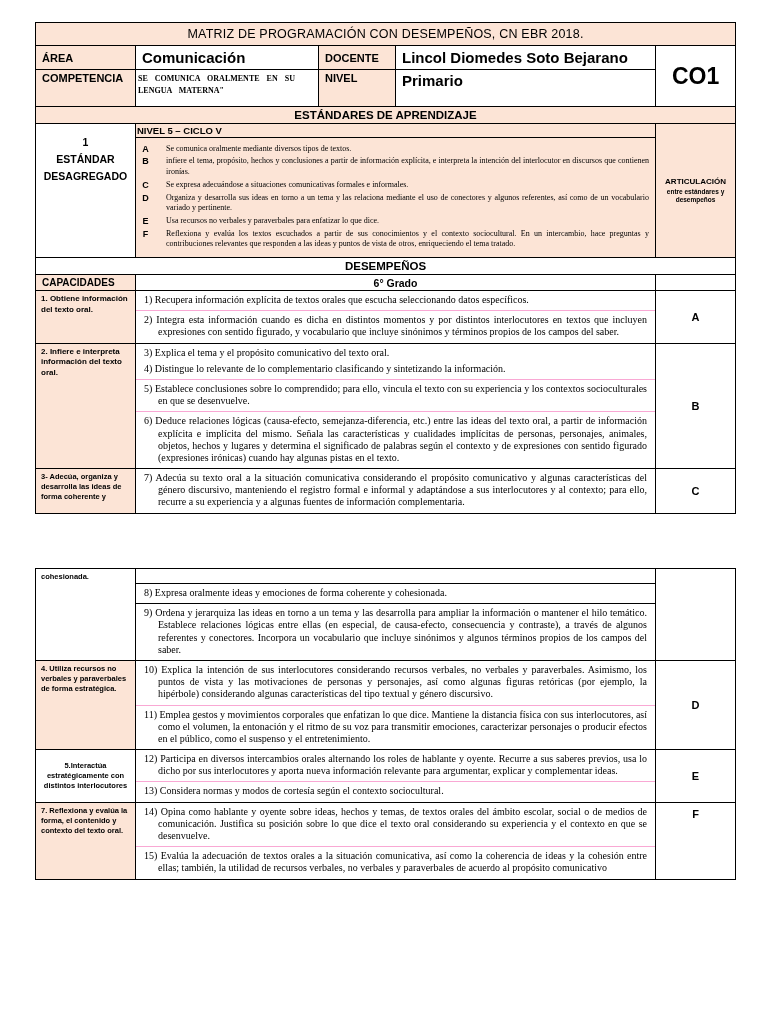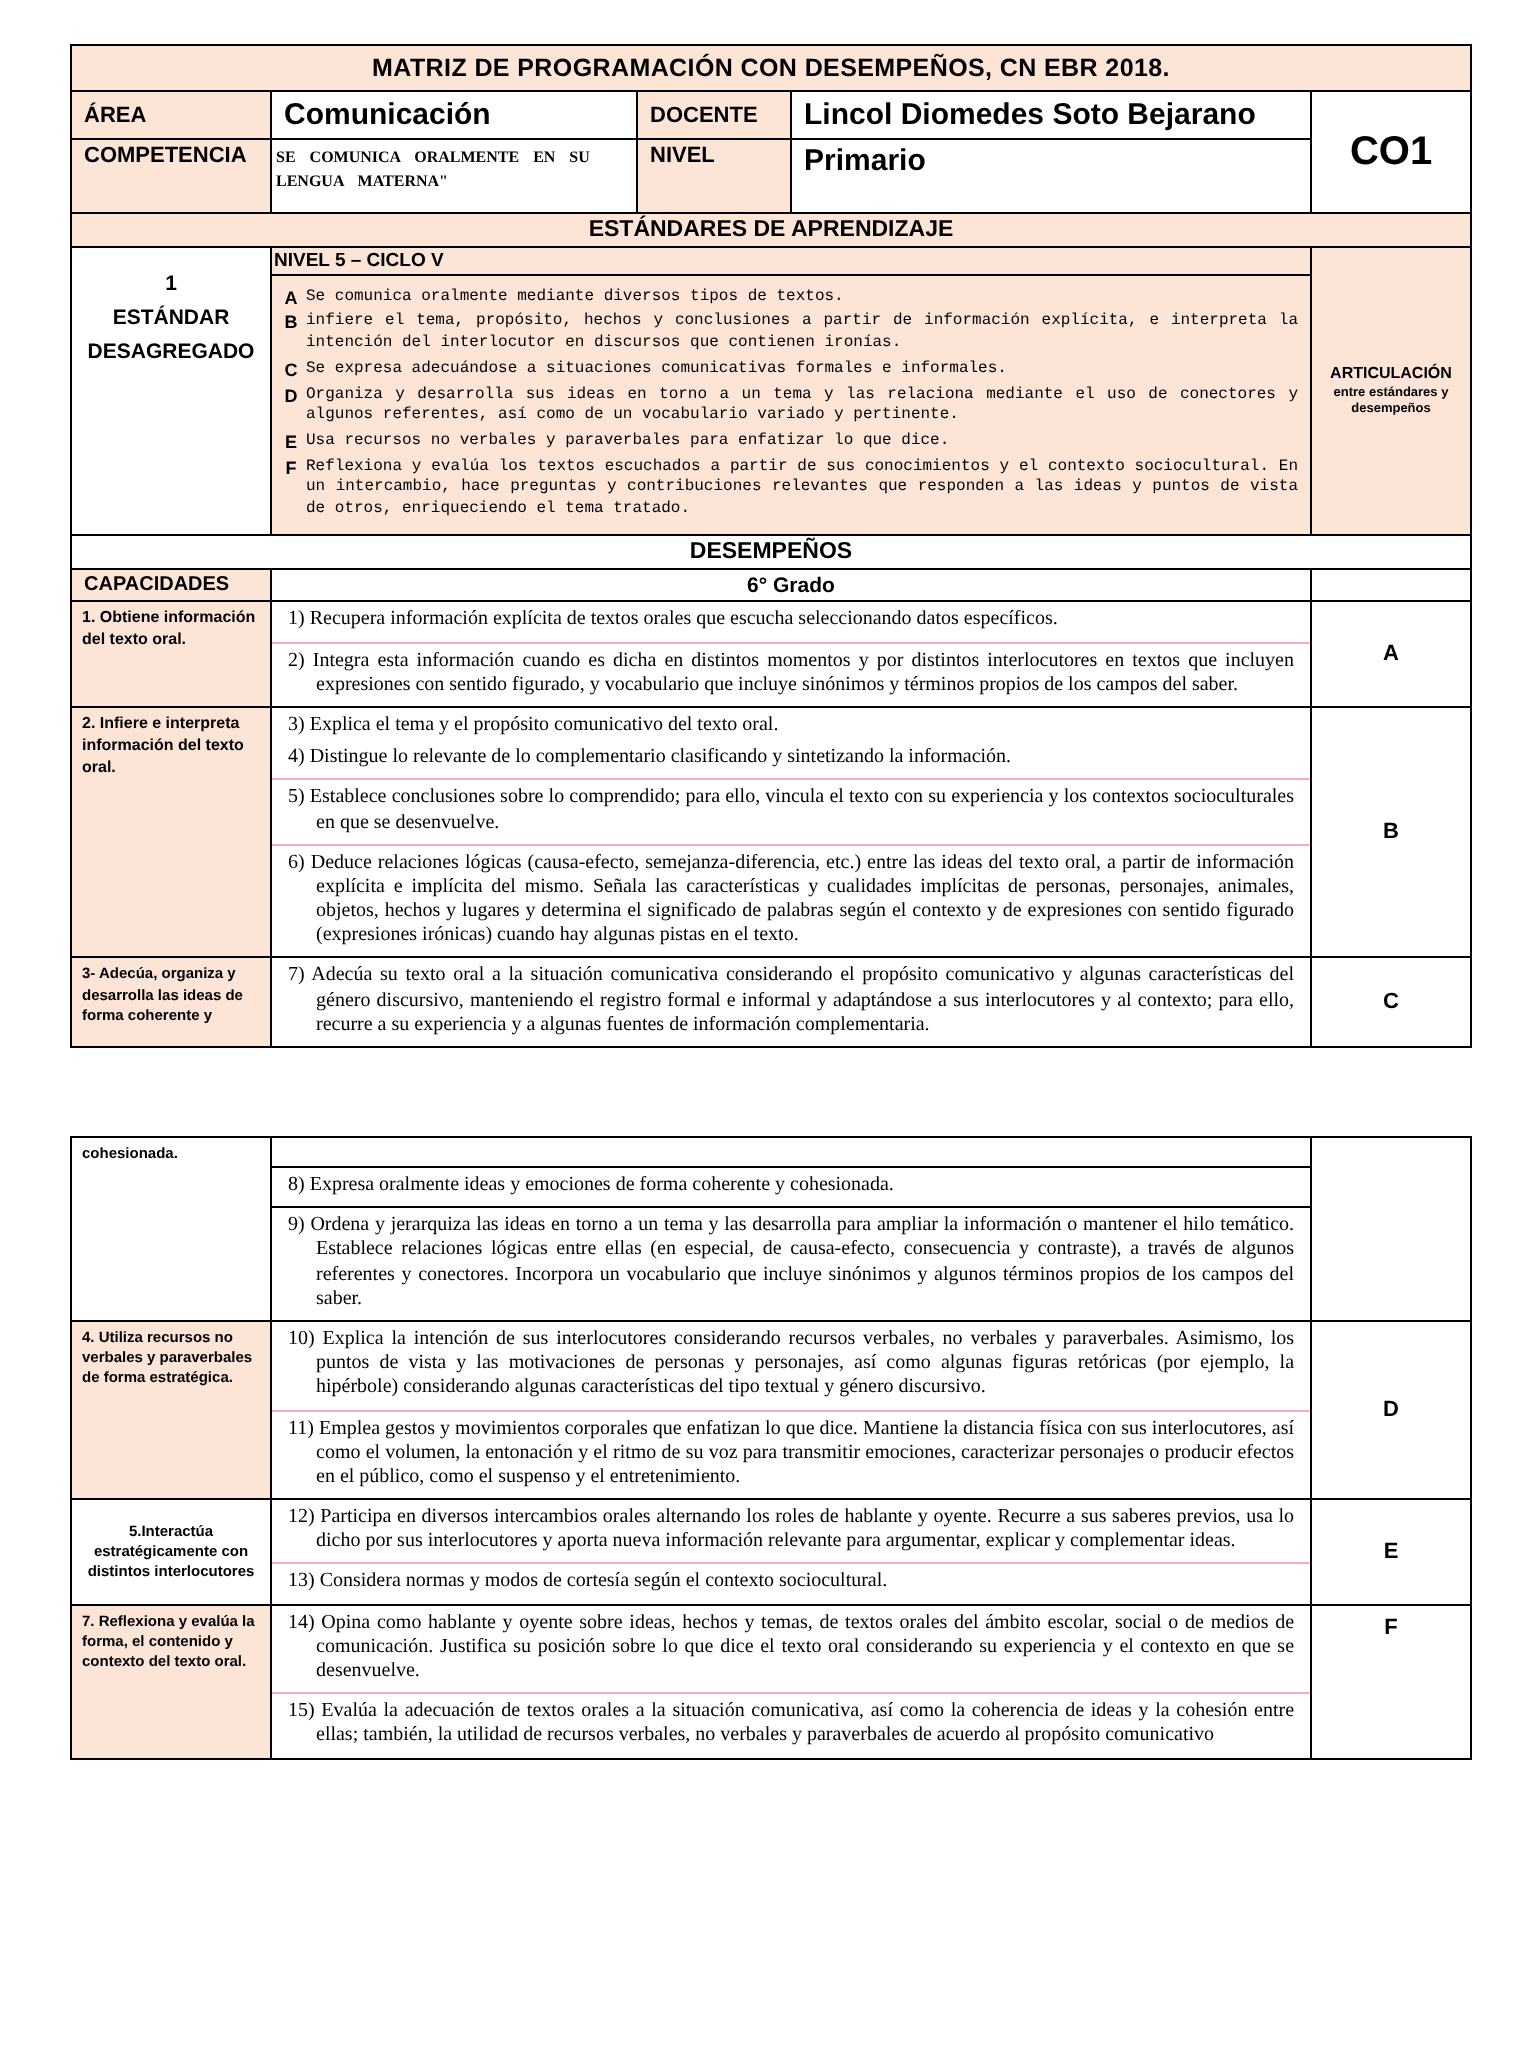--- a/index.html
+++ b/index.html
@@ -11,43 +11,43 @@
   }
   table.matrix {
     border-collapse:collapse; table-layout:fixed; width:700px;
     position:absolute; left:35px; background:#fff;
     border:1.5px solid #000;
   }
   #table1 { top:22px; }
   #table2 { top:568px; }
   td { border:1px solid #000; vertical-align:middle; overflow:hidden; }
   .peach { background:#fce4d6; }
-  .title-cell { text-align:center; font-weight:bold; font-size:12.5px; padding:4px 2px; letter-spacing:0.2px; }
+  .title-cell { text-align:center; font-weight:normal; font-size:12.5px; padding:4px 2px; letter-spacing:0.2px; }
   .hdr-row td { height:24px; }
   .lbl { font-weight:bold; font-size:11px; padding:2px 6px; }
   .val { font-weight:bold; font-size:15px; padding:2px 6px; }
   .comp-row td { vertical-align:top; height:37px; }
   .quote {
     font-family:Liberation Serif, serif; font-weight:bold; font-size:8px;
     word-spacing:5px; line-height:1.5; padding:3px 2px;
   }
-  .co1-cell { text-align:center; font-weight:bold; font-size:20px; vertical-align:middle; }
+  .co1-cell { text-align:center; font-weight:bold; font-size:23px; vertical-align:middle; }
   .section-title { text-align:center; font-weight:bold; font-size:11.5px; padding:2px; }
   .nivel-ciclo { text-align:left; font-weight:bold; font-size:9.5px; padding:1px; border-bottom:1px solid #000;margin-left:32px; }
   .estandar-cell {
     vertical-align:top; text-align:center; font-weight:bold; font-size:10.5px;
     padding-top:10px; line-height:1.6; background:#fff;
   }
   .artic-cell { text-align:center; vertical-align:middle; padding:2px; }
   .artic-title { font-weight:bold; font-size:8px; margin-bottom:2px; }
   .artic-sub { font-weight:bold; font-size:6.5px; line-height:1.3; }
   .standards-cell { vertical-align:top; padding:3px 6px 5px 2px; }
   .std { display:flex; margin:2.5px 0; }
   .std-letter { flex:0 0 15px; font-weight:bold; font-size:9px; text-align:center; }
-  .std-text { flex:1; font-family:Liberation Mono, monospace; font-size:8px; line-height:1.3; text-align:justify; }
+  .std-text { flex:1; font-family:Liberation Serif, serif; font-size:8px; line-height:1.3; text-align:justify;margin-left:13px; }
   .grado { text-align:center; font-weight:bold; font-size:10.5px; padding:1px; }
   .cap { font-weight:bold; font-size:8px; padding:3px 5px; vertical-align:top; line-height:1.35; }
   .cap-sm { font-size:7.5px; }
   .center-cap { text-align:center; vertical-align:middle; }
   .items-cell { padding:0; vertical-align:top; background:#fff; }
   .item {
     font-family:"Liberation Serif", serif; font-size:10px; line-height:1.22;
     padding:3px 8px 4px 22px; text-indent:-14px; text-align:justify;
   }
   .item.sep { border-top:1px solid #f9a8d4; }

